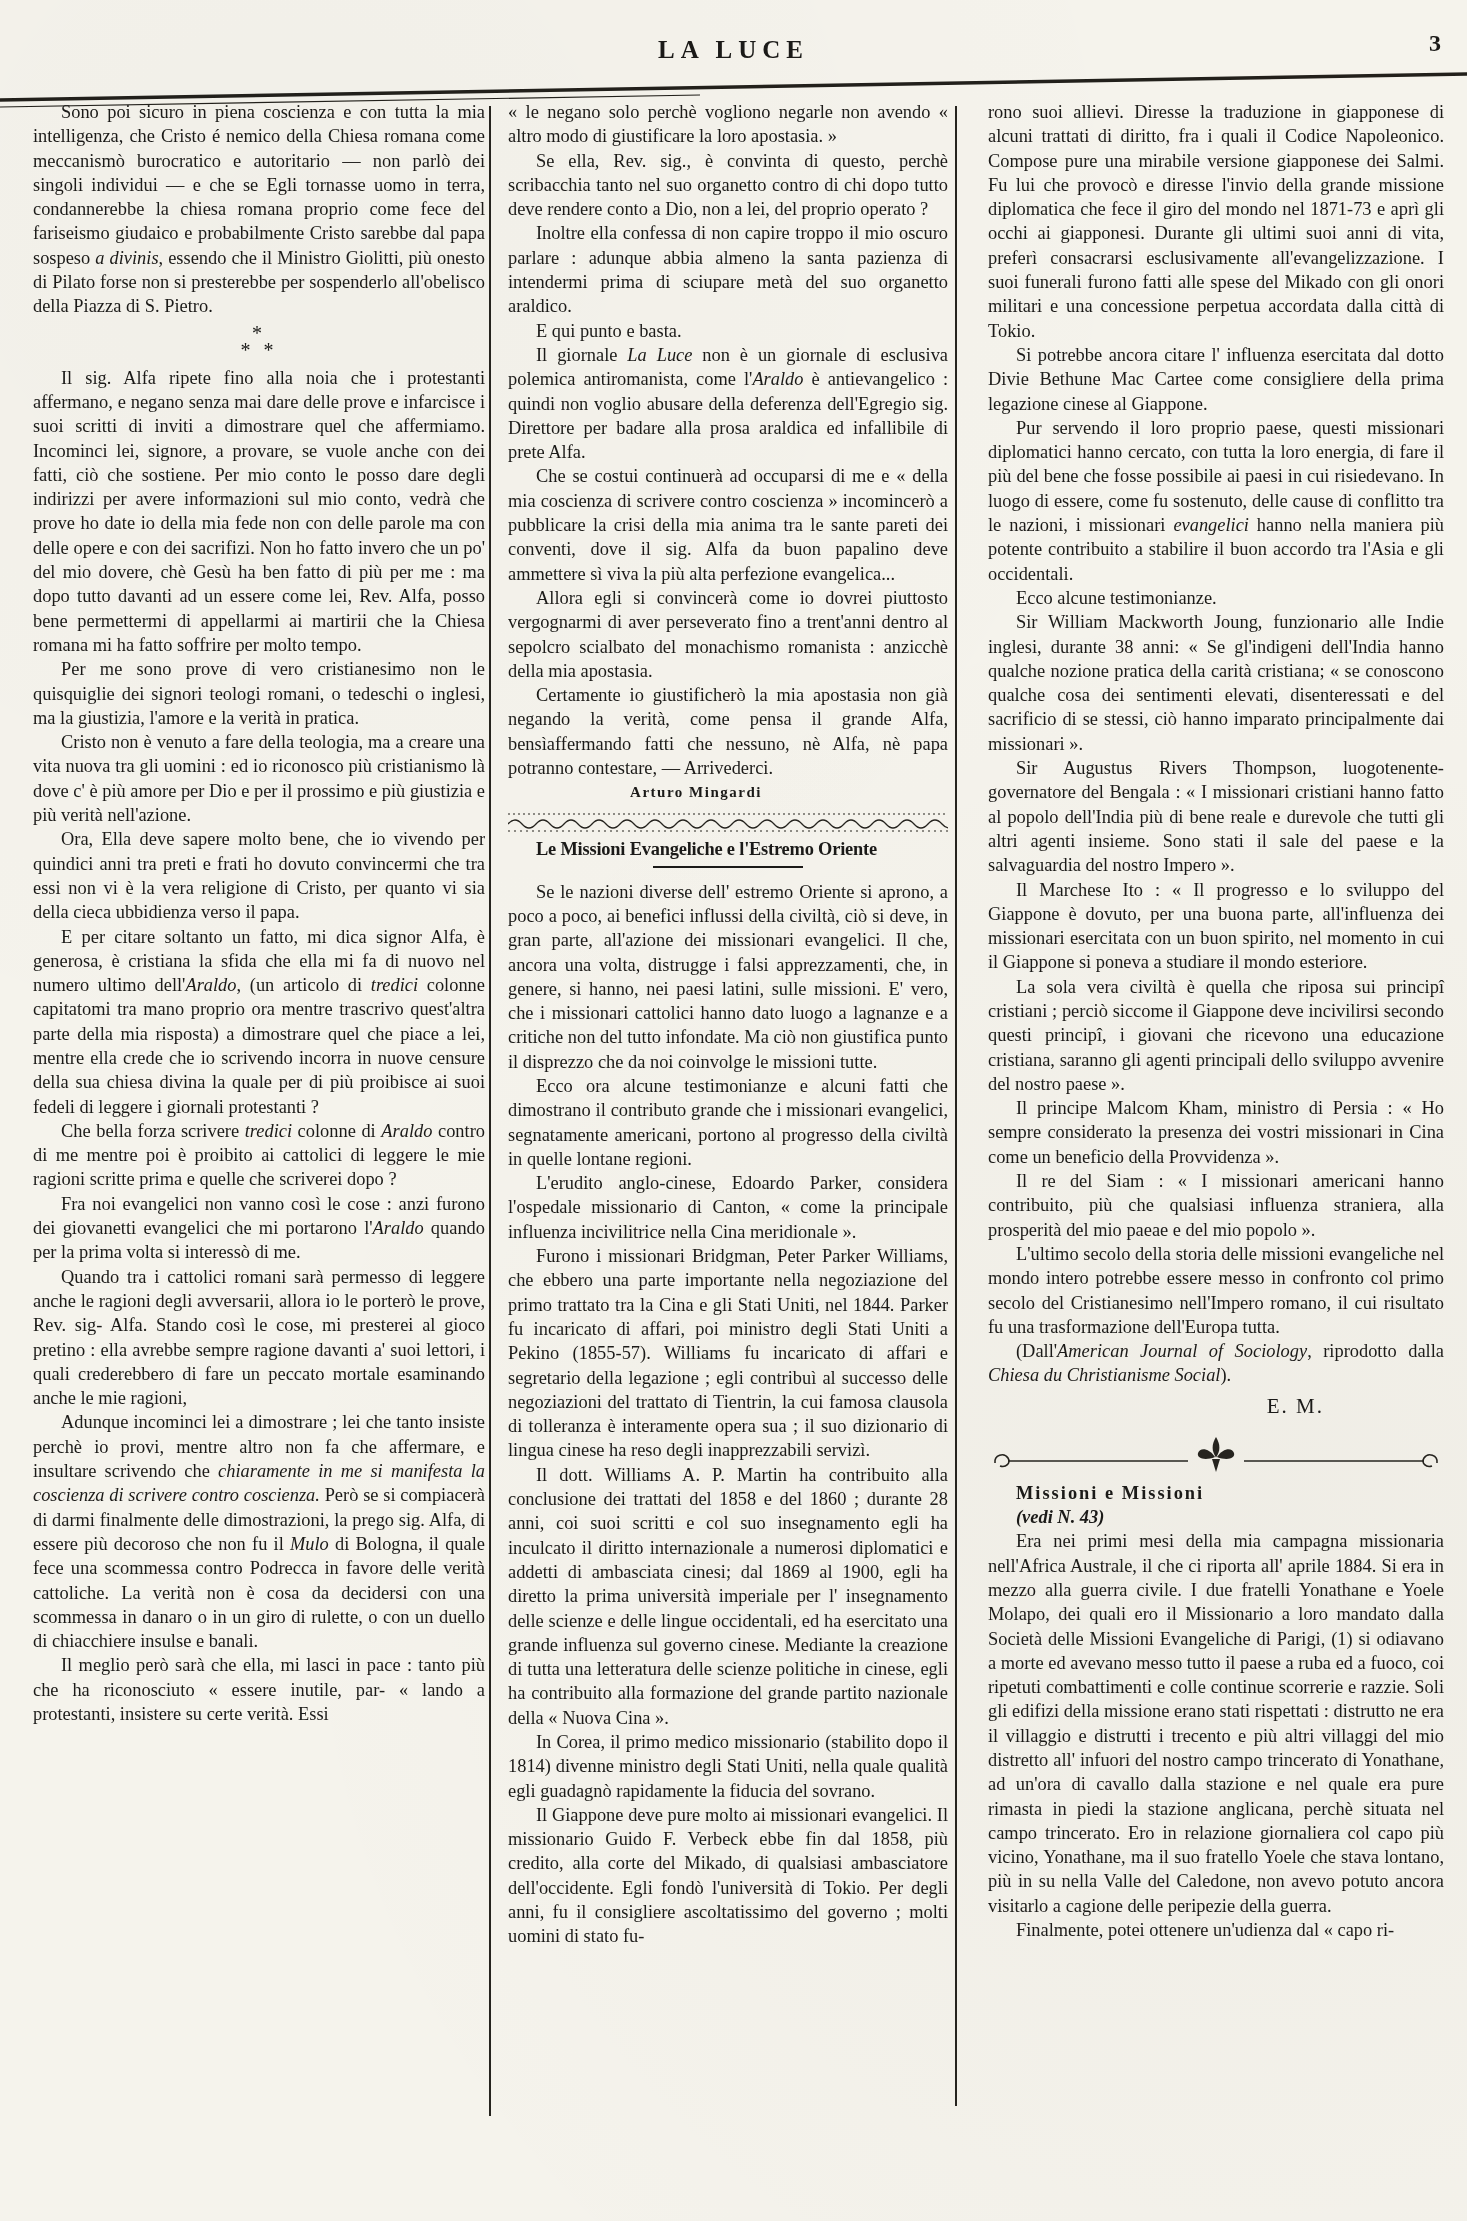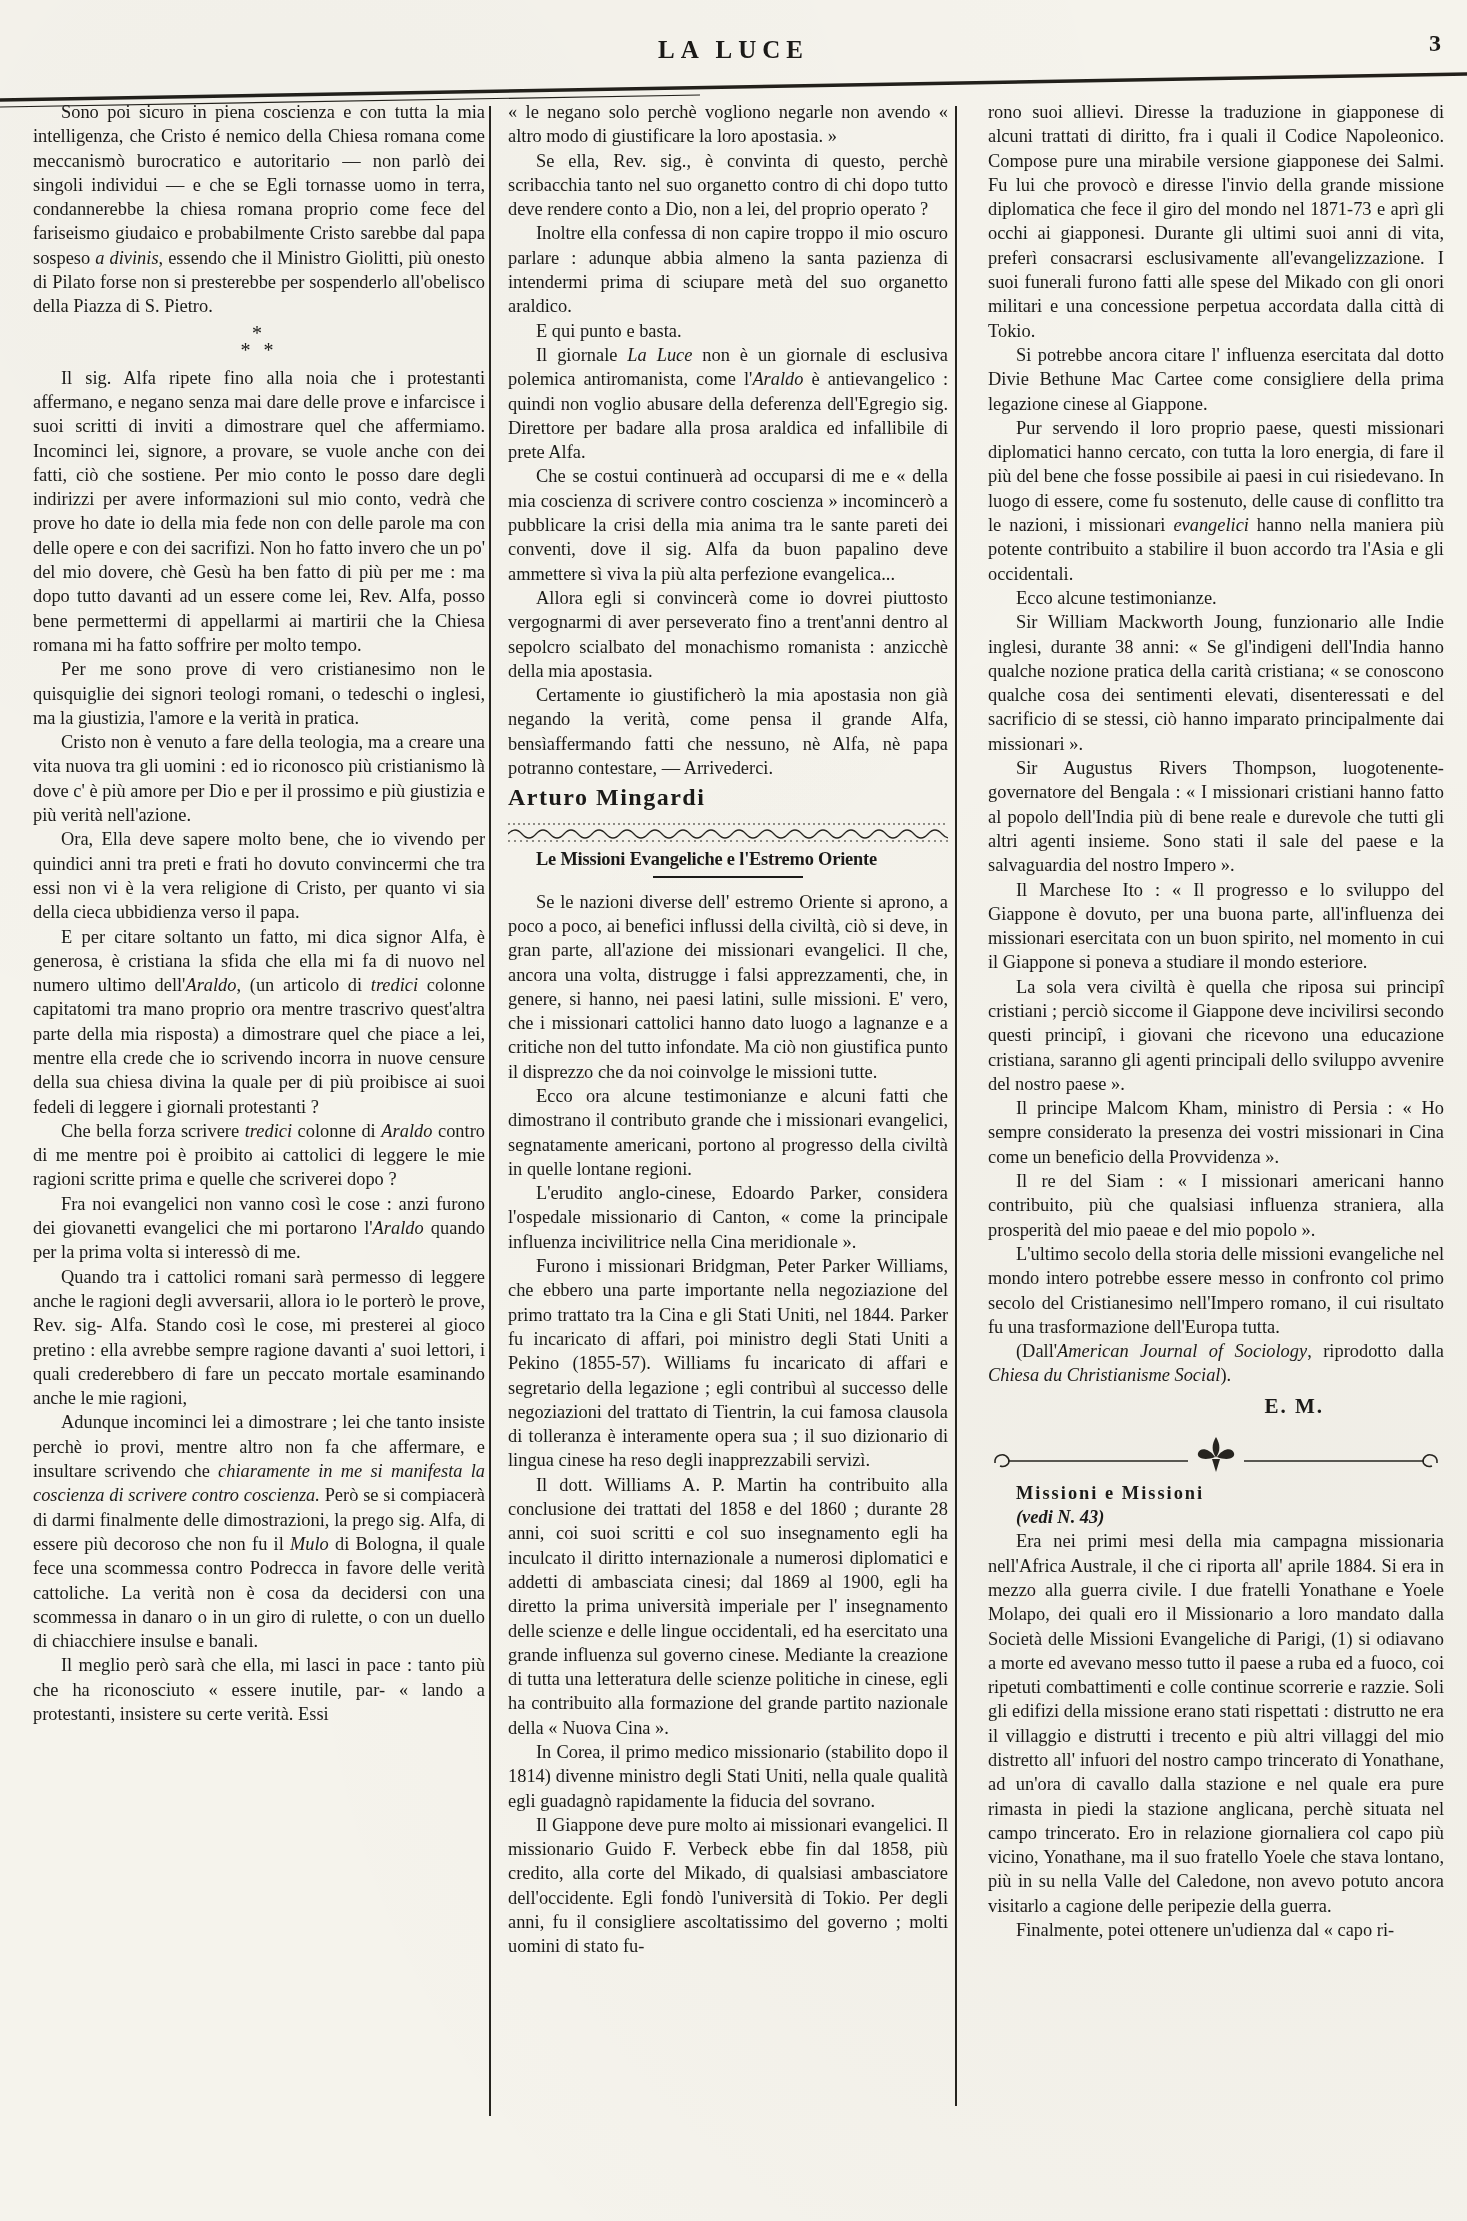--- a/index.html
+++ b/index.html
@@ -44,29 +44,29 @@
   }
   .col p.noindent{text-indent:0;}
   .col p.asterism{
     text-align:center;text-indent:0;
     white-space:pre-line;
     font-size:20px;line-height:17px;
     margin:6px 0 7px;
     letter-spacing:4px;
   }
   .signature{
-    text-align:left;
+    text-align:center;
     font-weight:bold;
-    font-size:24px;
+    font-size:15px;
     letter-spacing:1.5px;
     margin:4px 64px 2px 0;
   }
   .signature-em{
     text-align:right;
-    font-weight:bold;
+    font-weight:normal;
     font-size:21px;
     letter-spacing:2px;
     margin:6px 120px 2px 0;
   }
   .wavy-divider{display:block;margin:10px 0 4px;}
   .article2-title{
     font-size:21.5px;
     font-weight:bold;
     text-align:center;
     letter-spacing:-0.2px;

